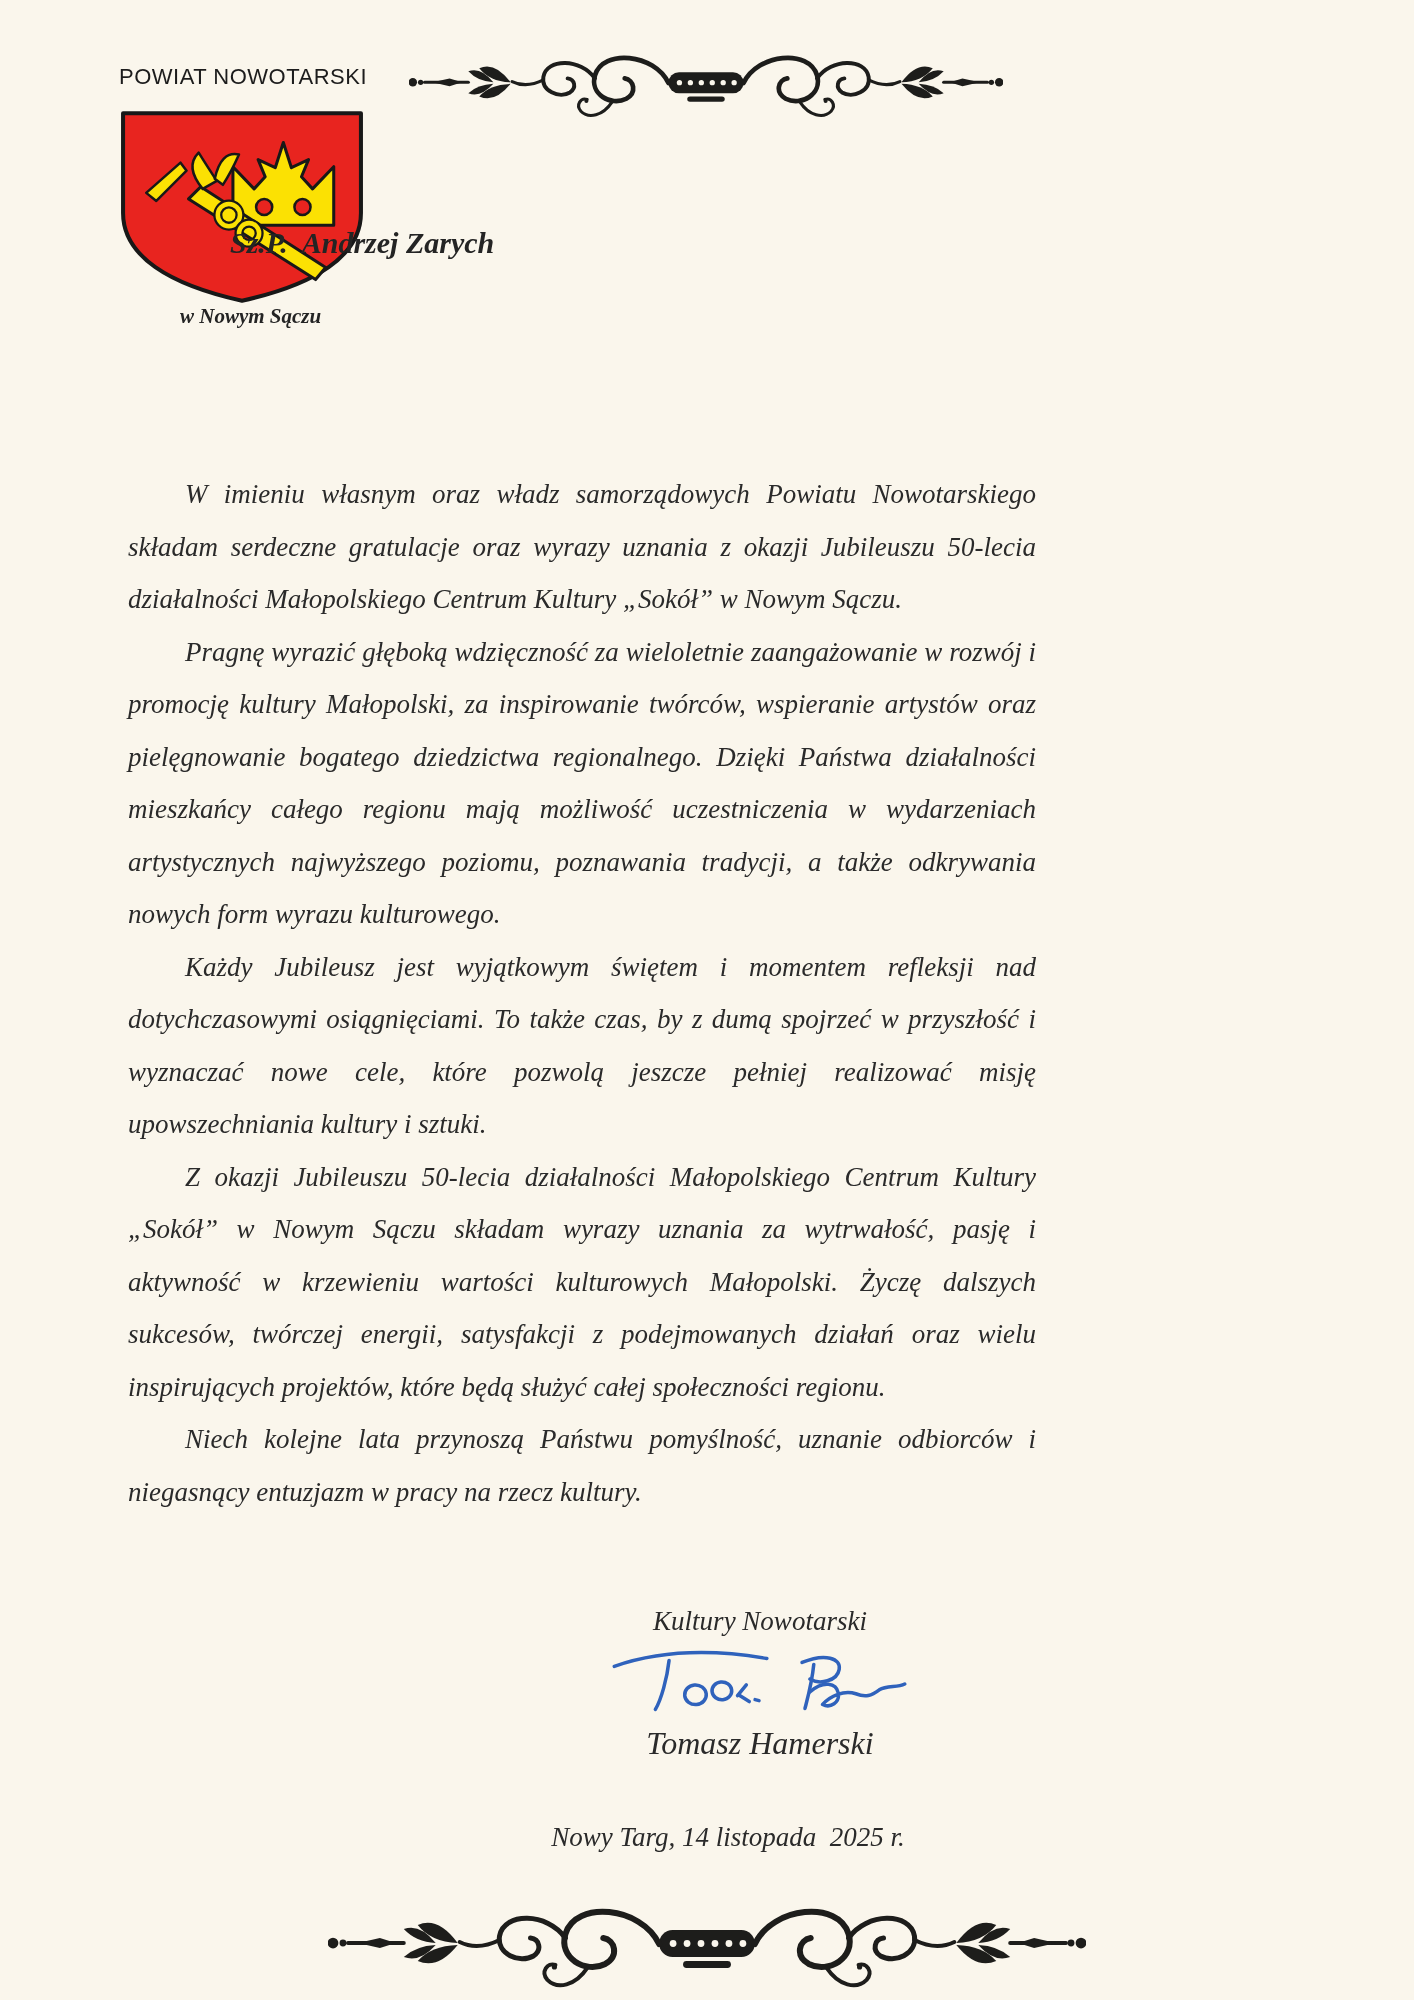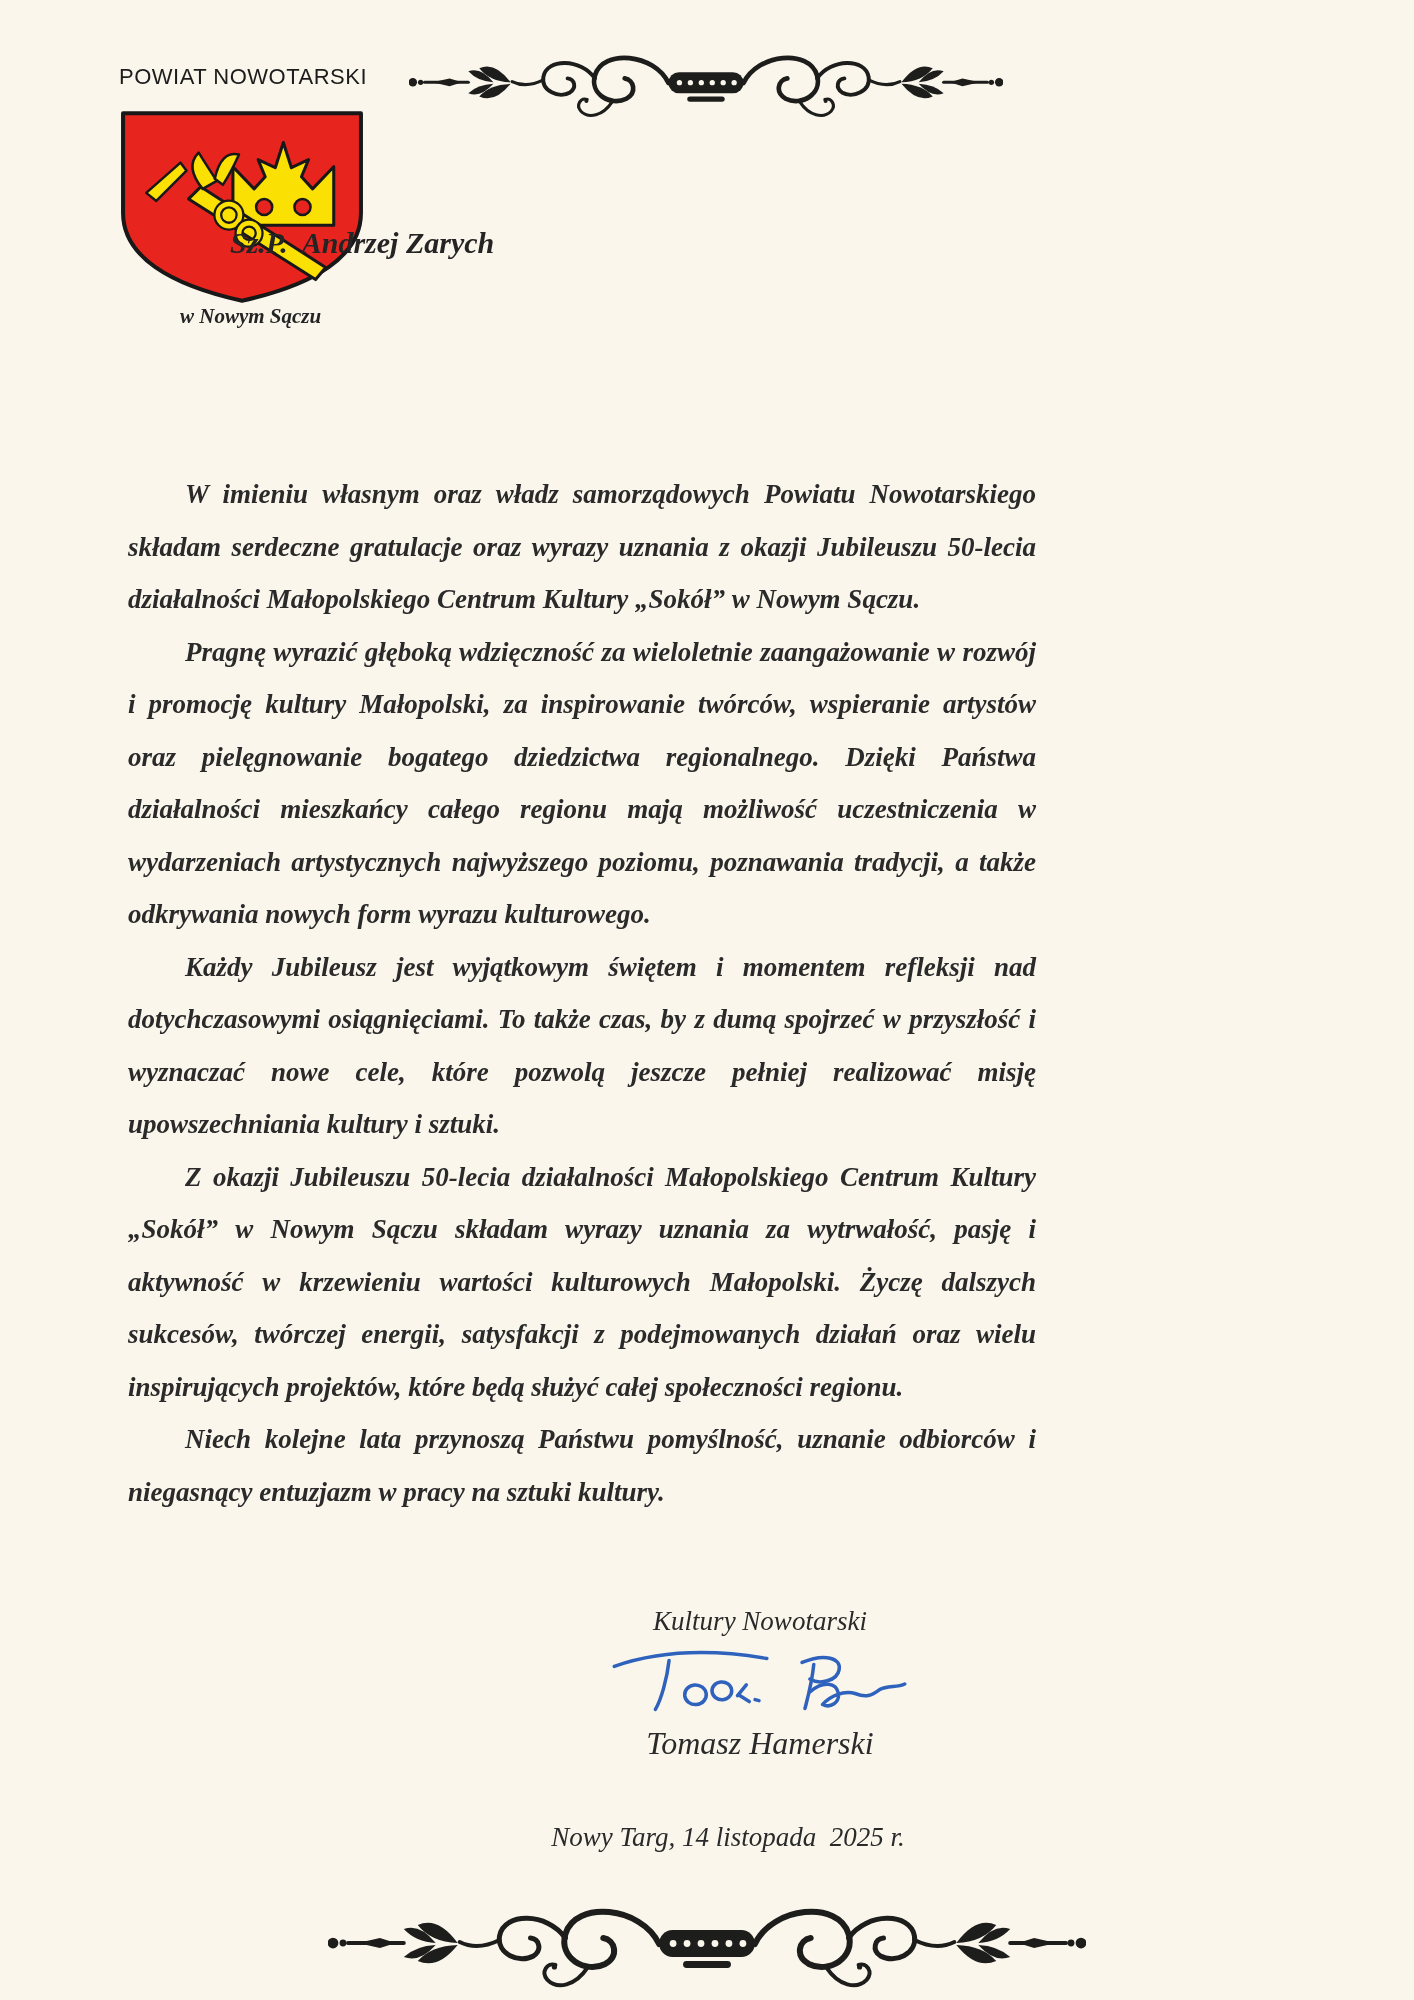--- a/index.html
+++ b/index.html
@@ -23,21 +23,21 @@
     position:absolute; left:180px; top:226px; width:1010px;
     text-align:left; font-weight:bold; font-style:italic; color:#242424;
   }
   .recipient .salutation{ font-size:30px; white-space:pre-wrap; transform:translateX(50px); margin-bottom:36px; }
   .recipient .title1{ font-size:29px; line-height:40px; }
   .recipient .title2{ font-size:21px; line-height:40px; }
   
   .body-text{
     position:absolute; left:128px; top:468px; width:908px;
     font-style:italic; font-size:27px; line-height:52.5px;
-    text-align:justify; color:#2a2a2a;font-weight:bold;
+    text-align:justify; color:#2a2a2a;
   }
   .body-text p{ margin:0; text-indent:57px; }
   
   .signature{ position:absolute; left:540px; top:1606px; width:440px; text-align:center; }
   .signature .sig-title{ font-style:italic; font-size:27px; color:#2a2a2a; }
   .signature .scribble{ width:304px; height:88px; margin:2px auto 0 auto; display:block; }
   .signature .sig-name{ font-style:italic; font-size:32px; color:#2a2a2a; margin-top:-2px; }
   
   .dateline{
     position:absolute; left:0; top:1822px; width:1414px; padding-left:42px; box-sizing:border-box;
@@ -108,21 +108,21 @@
   <div class="recipient">
     <div class="salutation">Sz.P.  Andrzej Zarych</div>
     <div class="title2">w Nowym Sączu</div>
   </div>
 
   <div class="body-text">
     <p>W imieniu własnym oraz władz samorządowych Powiatu Nowotarskiego składam serdeczne gratulacje oraz wyrazy uznania z okazji Jubileuszu 50-lecia działalności Małopolskiego Centrum Kultury „Sokół” w Nowym Sączu.</p>
     <p>Pragnę wyrazić głęboką wdzięczność za wieloletnie zaangażowanie w rozwój i promocję kultury Małopolski, za inspirowanie twórców, wspieranie artystów oraz pielęgnowanie bogatego dziedzictwa regionalnego. Dzięki Państwa działalności mieszkańcy całego regionu mają możliwość uczestniczenia w wydarzeniach artystycznych najwyższego poziomu, poznawania tradycji, a także odkrywania nowych form wyrazu kulturowego.</p>
     <p>Każdy Jubileusz jest wyjątkowym świętem i momentem refleksji nad dotychczasowymi osiągnięciami. To także czas, by z dumą spojrzeć w przyszłość i wyznaczać nowe cele, które pozwolą jeszcze pełniej realizować misję upowszechniania kultury i sztuki.</p>
     <p>Z okazji Jubileuszu 50-lecia działalności Małopolskiego Centrum Kultury „Sokół” w Nowym Sączu składam wyrazy uznania za wytrwałość, pasję i aktywność w krzewieniu wartości kulturowych Małopolski. Życzę dalszych sukcesów, twórczej energii, satysfakcji z podejmowanych działań oraz wielu inspirujących projektów, które będą służyć całej społeczności regionu.</p>
-    <p>Niech kolejne lata przynoszą Państwu pomyślność, uznanie odbiorców i niegasnący entuzjazm w pracy na sztuki kultury.</p>
+    <p>Niech kolejne lata przynoszą Państwu pomyślność, uznanie odbiorców i niegasnący entuzjazm w pracy na rzecz kultury.</p>
   </div>
 
   <div class="signature">
     <div class="sig-title">Kultury Nowotarski</div>
     <svg class="scribble" viewBox="0 0 310 90">
       <g fill="none" stroke="#1e56b8" stroke-width="3.6" stroke-linecap="round" stroke-linejoin="round" opacity="0.92">
         <path d="M6,28 C52,12 104,10 162,20"></path>
         <path d="M62,22 C60,40 54,62 48,72"></path>
         <path d="M78,58 a11,10 0 1 0 22,-2 a11,10 0 1 0 -22,2"></path>
         <path d="M106,54 a10,9 0 1 0 20,-2 a10,9 0 1 0 -20,2"></path>

